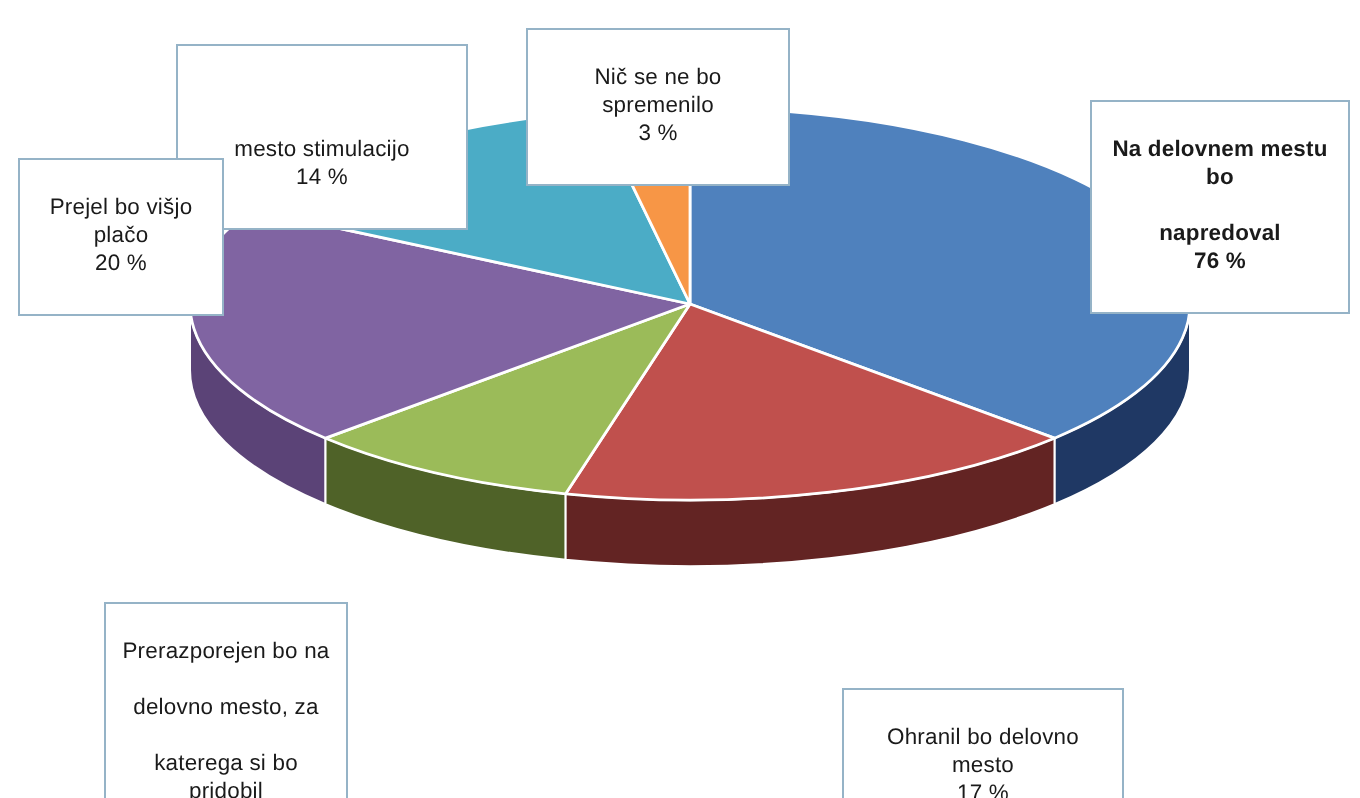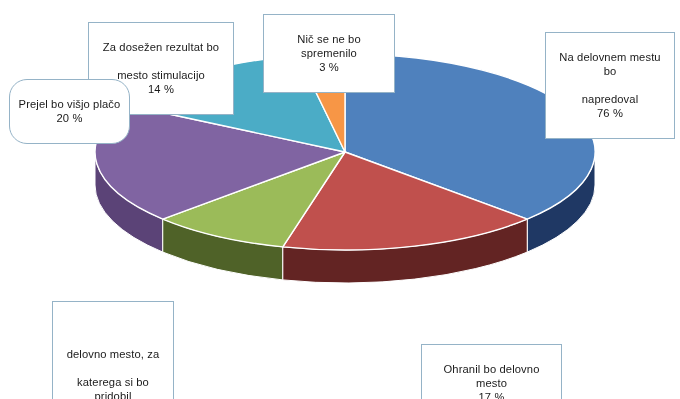--- a/index.html
+++ b/index.html
@@ -82,43 +82,43 @@
             <title>Nič se ne bo spremenilo — 3 %</title>
           </path>
         </g>
     </g>
     <g id="leader-lines">
       <line x1="560" y1="96" x2="546" y2="116" stroke="#a6a6a6" stroke-width="1"></line>
     </g>
   </svg>
 
   <div class="callout" style="left:88px; top:22px; width:146px;">
-    <span>Za dosežen rezultat bo</span><br>
+    <br>
     <span>mesto stimulacijo</span>
     <span class="pct">14 %</span>
   </div>
 
   <div class="callout" style="left:263px; top:14px; width:132px;">
     <span>Nič se ne bo spremenilo</span>
     <span class="pct">3 %</span>
   </div>
 
-  <div class="callout" style="left:545px; top:32px; width:130px;">
+  <div class="callout" style="left:545px; top:50px; width:130px;font-weight:bold;">
     <span>Na delovnem mestu bo</span><br>
     <span>napredoval</span>
     <span class="pct">76 %</span>
   </div>
 
-  <div class="callout" style="left:9px; top:79px; width:121px;border-radius:18px;">
+  <div class="callout" style="left:9px; top:79px; width:103px;">
     <span>Prejel bo višjo plačo</span>
     <span class="pct">20 %</span>
   </div>
 
   <div class="callout" style="left:52px; top:301px; width:122px;">
-    <br>
+    <span>Prerazporejen bo na</span><br>
     <span>delovno mesto, za</span><br>
     <span>katerega si bo pridobil</span><br>
     
     
   </div>
 
   <div class="callout" style="left:421px; top:344px; width:141px;">
     <span>Ohranil bo delovno mesto</span>
     <span class="pct">17 %</span>
   </div>

